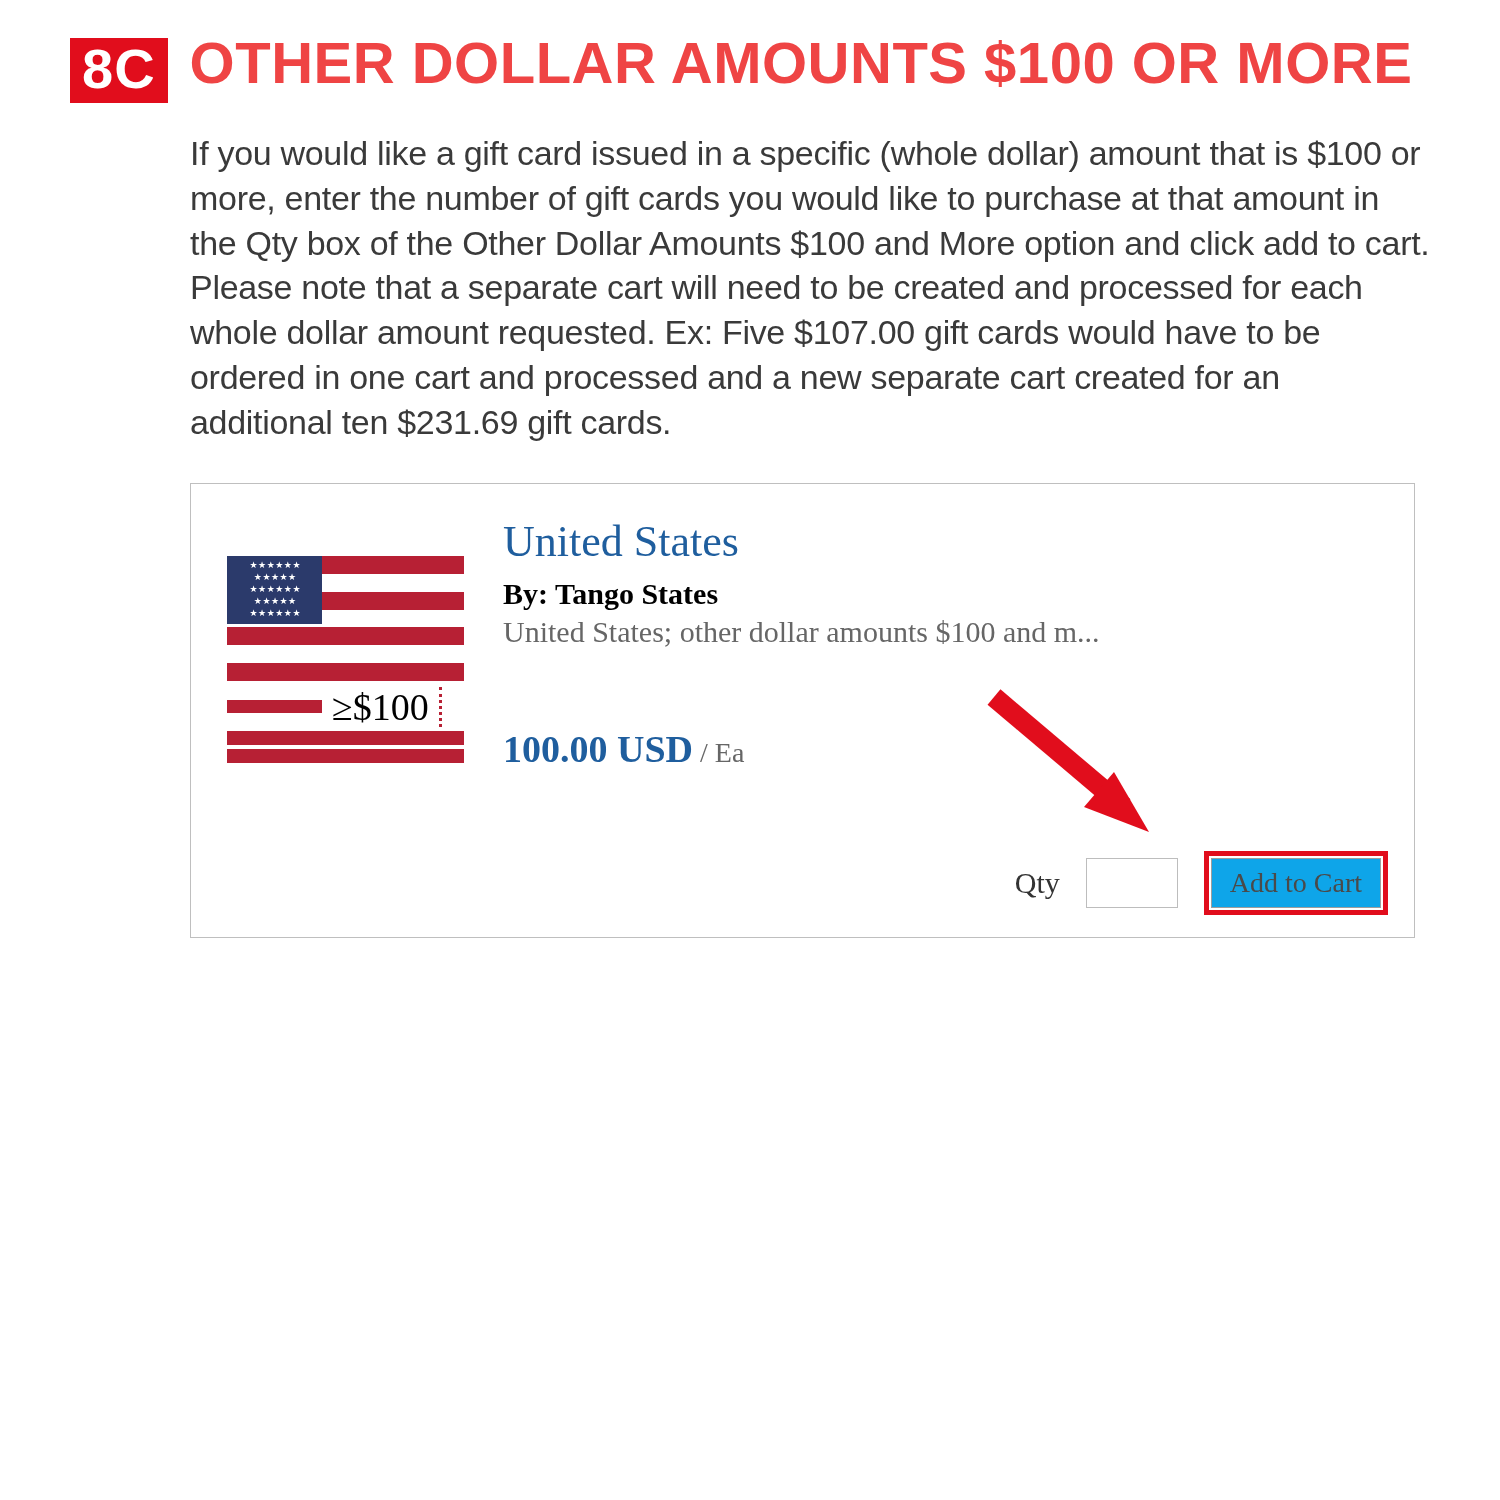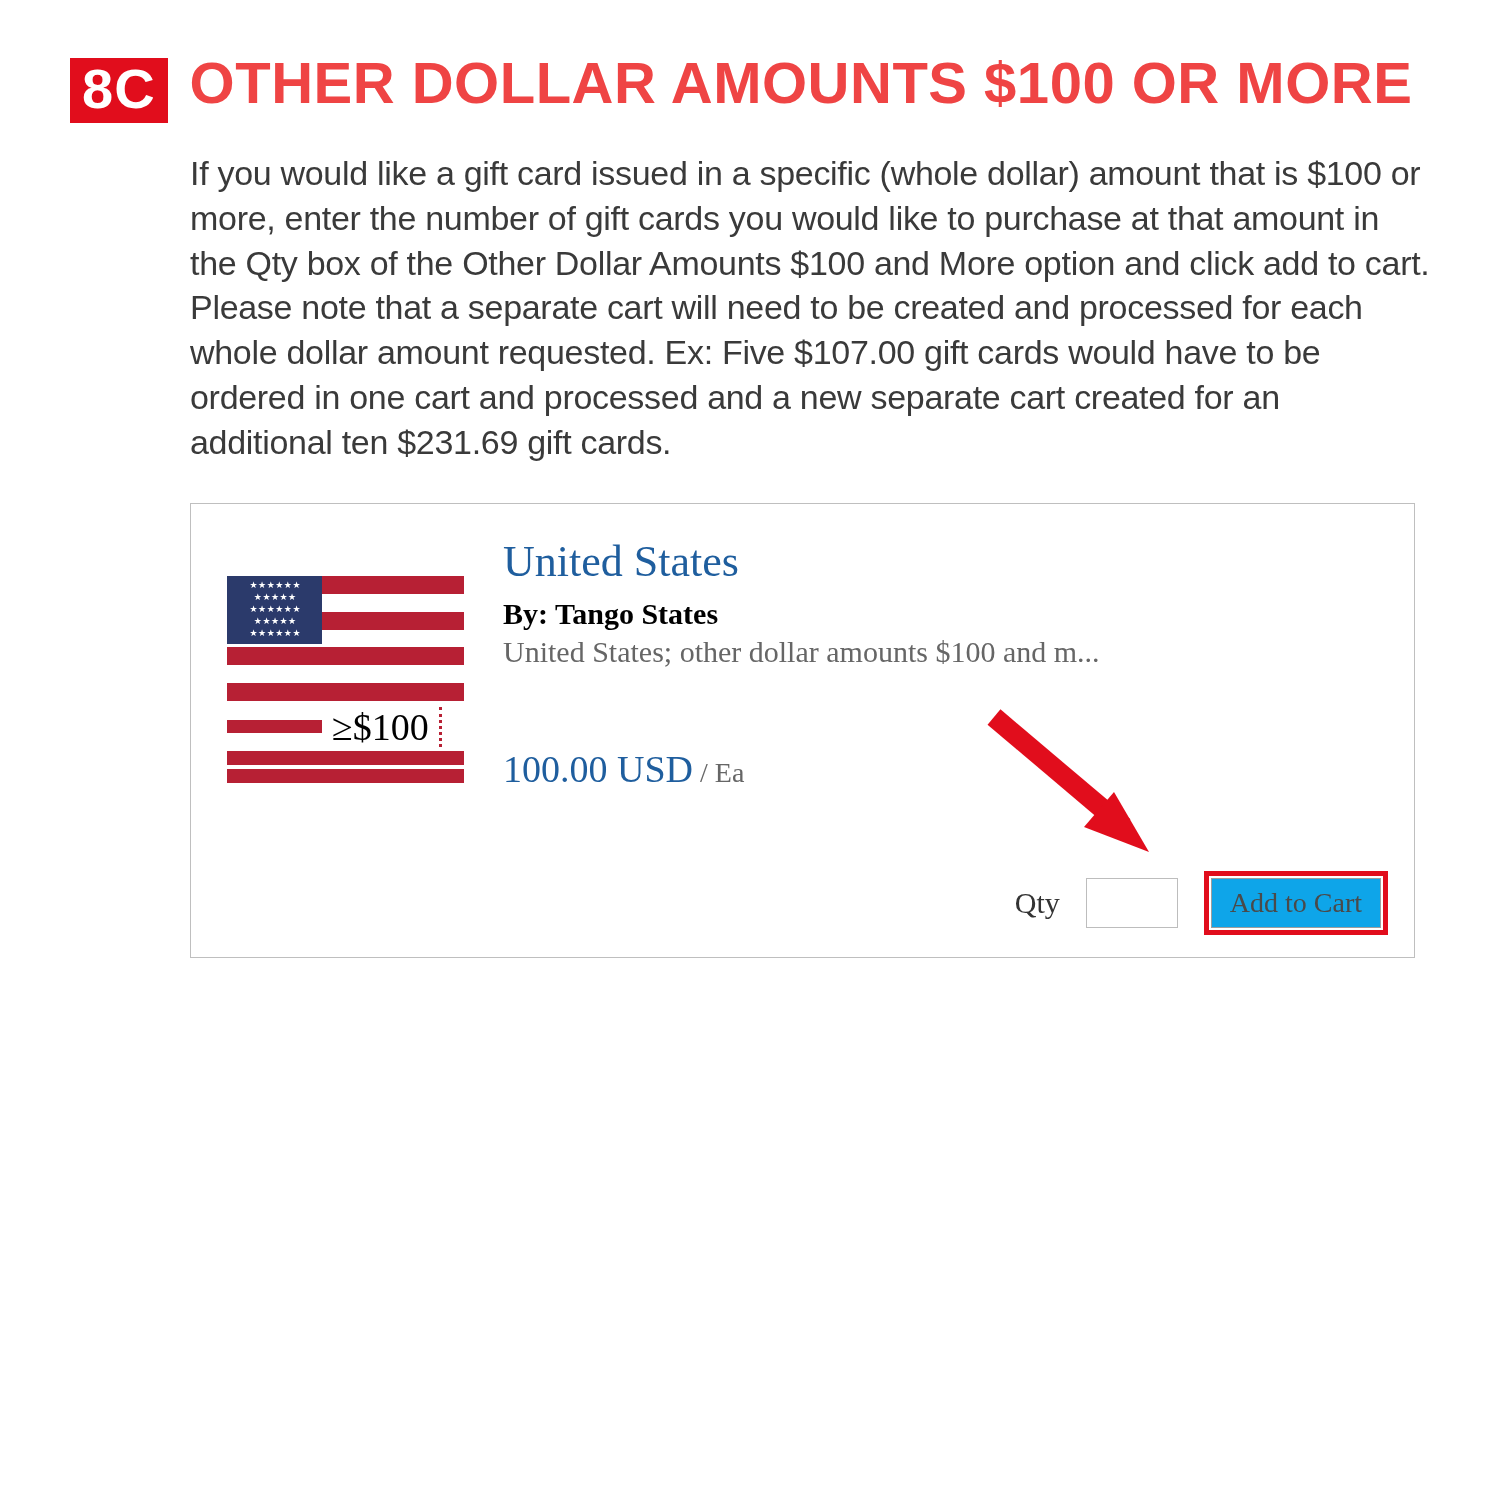--- a/index.html
+++ b/index.html
@@ -5,21 +5,21 @@
   html, body {
     margin: 0;
     padding: 0;
     width: 1500px;
     height: 1500px;
     background: #fff;
     font-family: "Helvetica Neue", Helvetica, Arial, sans-serif;
     color: #333;
   }
   .page {
-    padding: 52px 70px 0 70px;
+    padding: 32px 70px 0 70px;
     box-sizing: border-box;
     width: 100%;
   }
   .header-row {
     display: flex;
     align-items: flex-start;
   }
   .badge {
     background: #e10d1c;
     color: #fff;
@@ -160,21 +160,21 @@
     overflow: hidden;
     text-overflow: ellipsis;
   }
   .price-row {
     margin-top: 78px;
     font-family: Georgia, 'Times New Roman', serif;
   }
   .price {
     color: #1f5e9e;
     font-size: 38px;
-    font-weight: 400;
+    font-weight: 700;
   }
   .per {
     color: #666;
     font-size: 28px;
   }
   .cart-row {
     position: absolute;
     right: 26px;
     bottom: 22px;
     display: flex;

